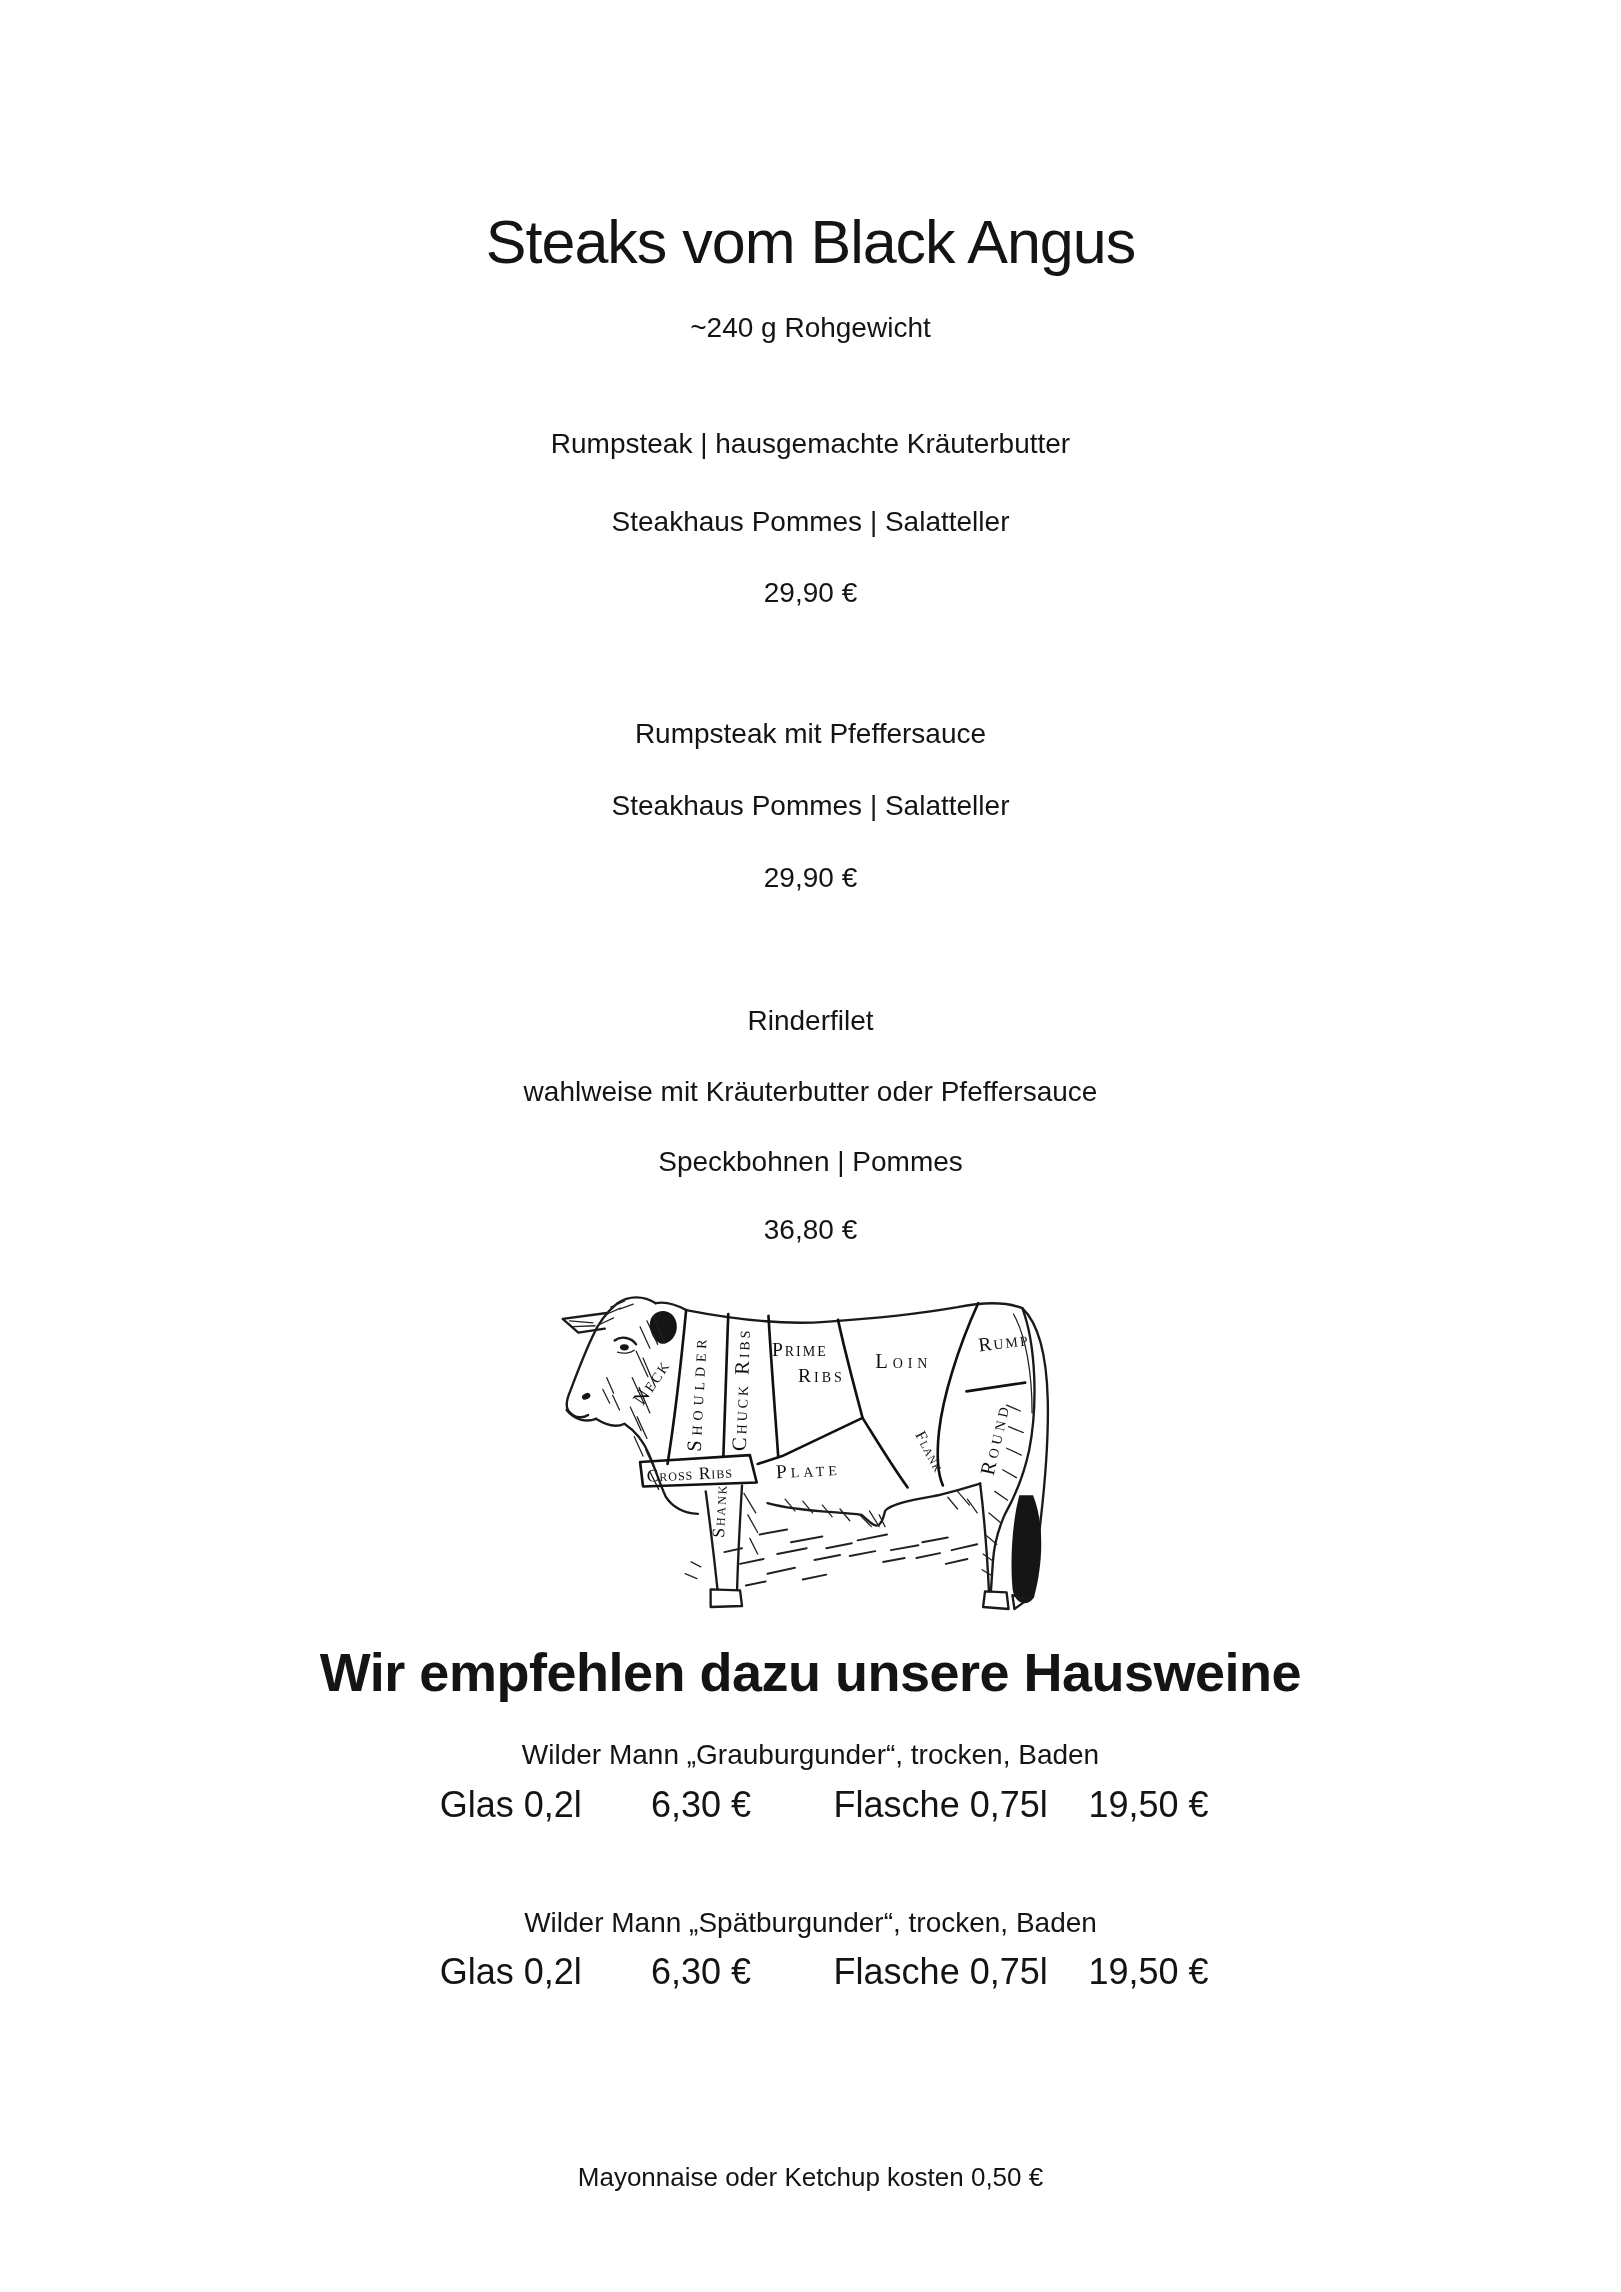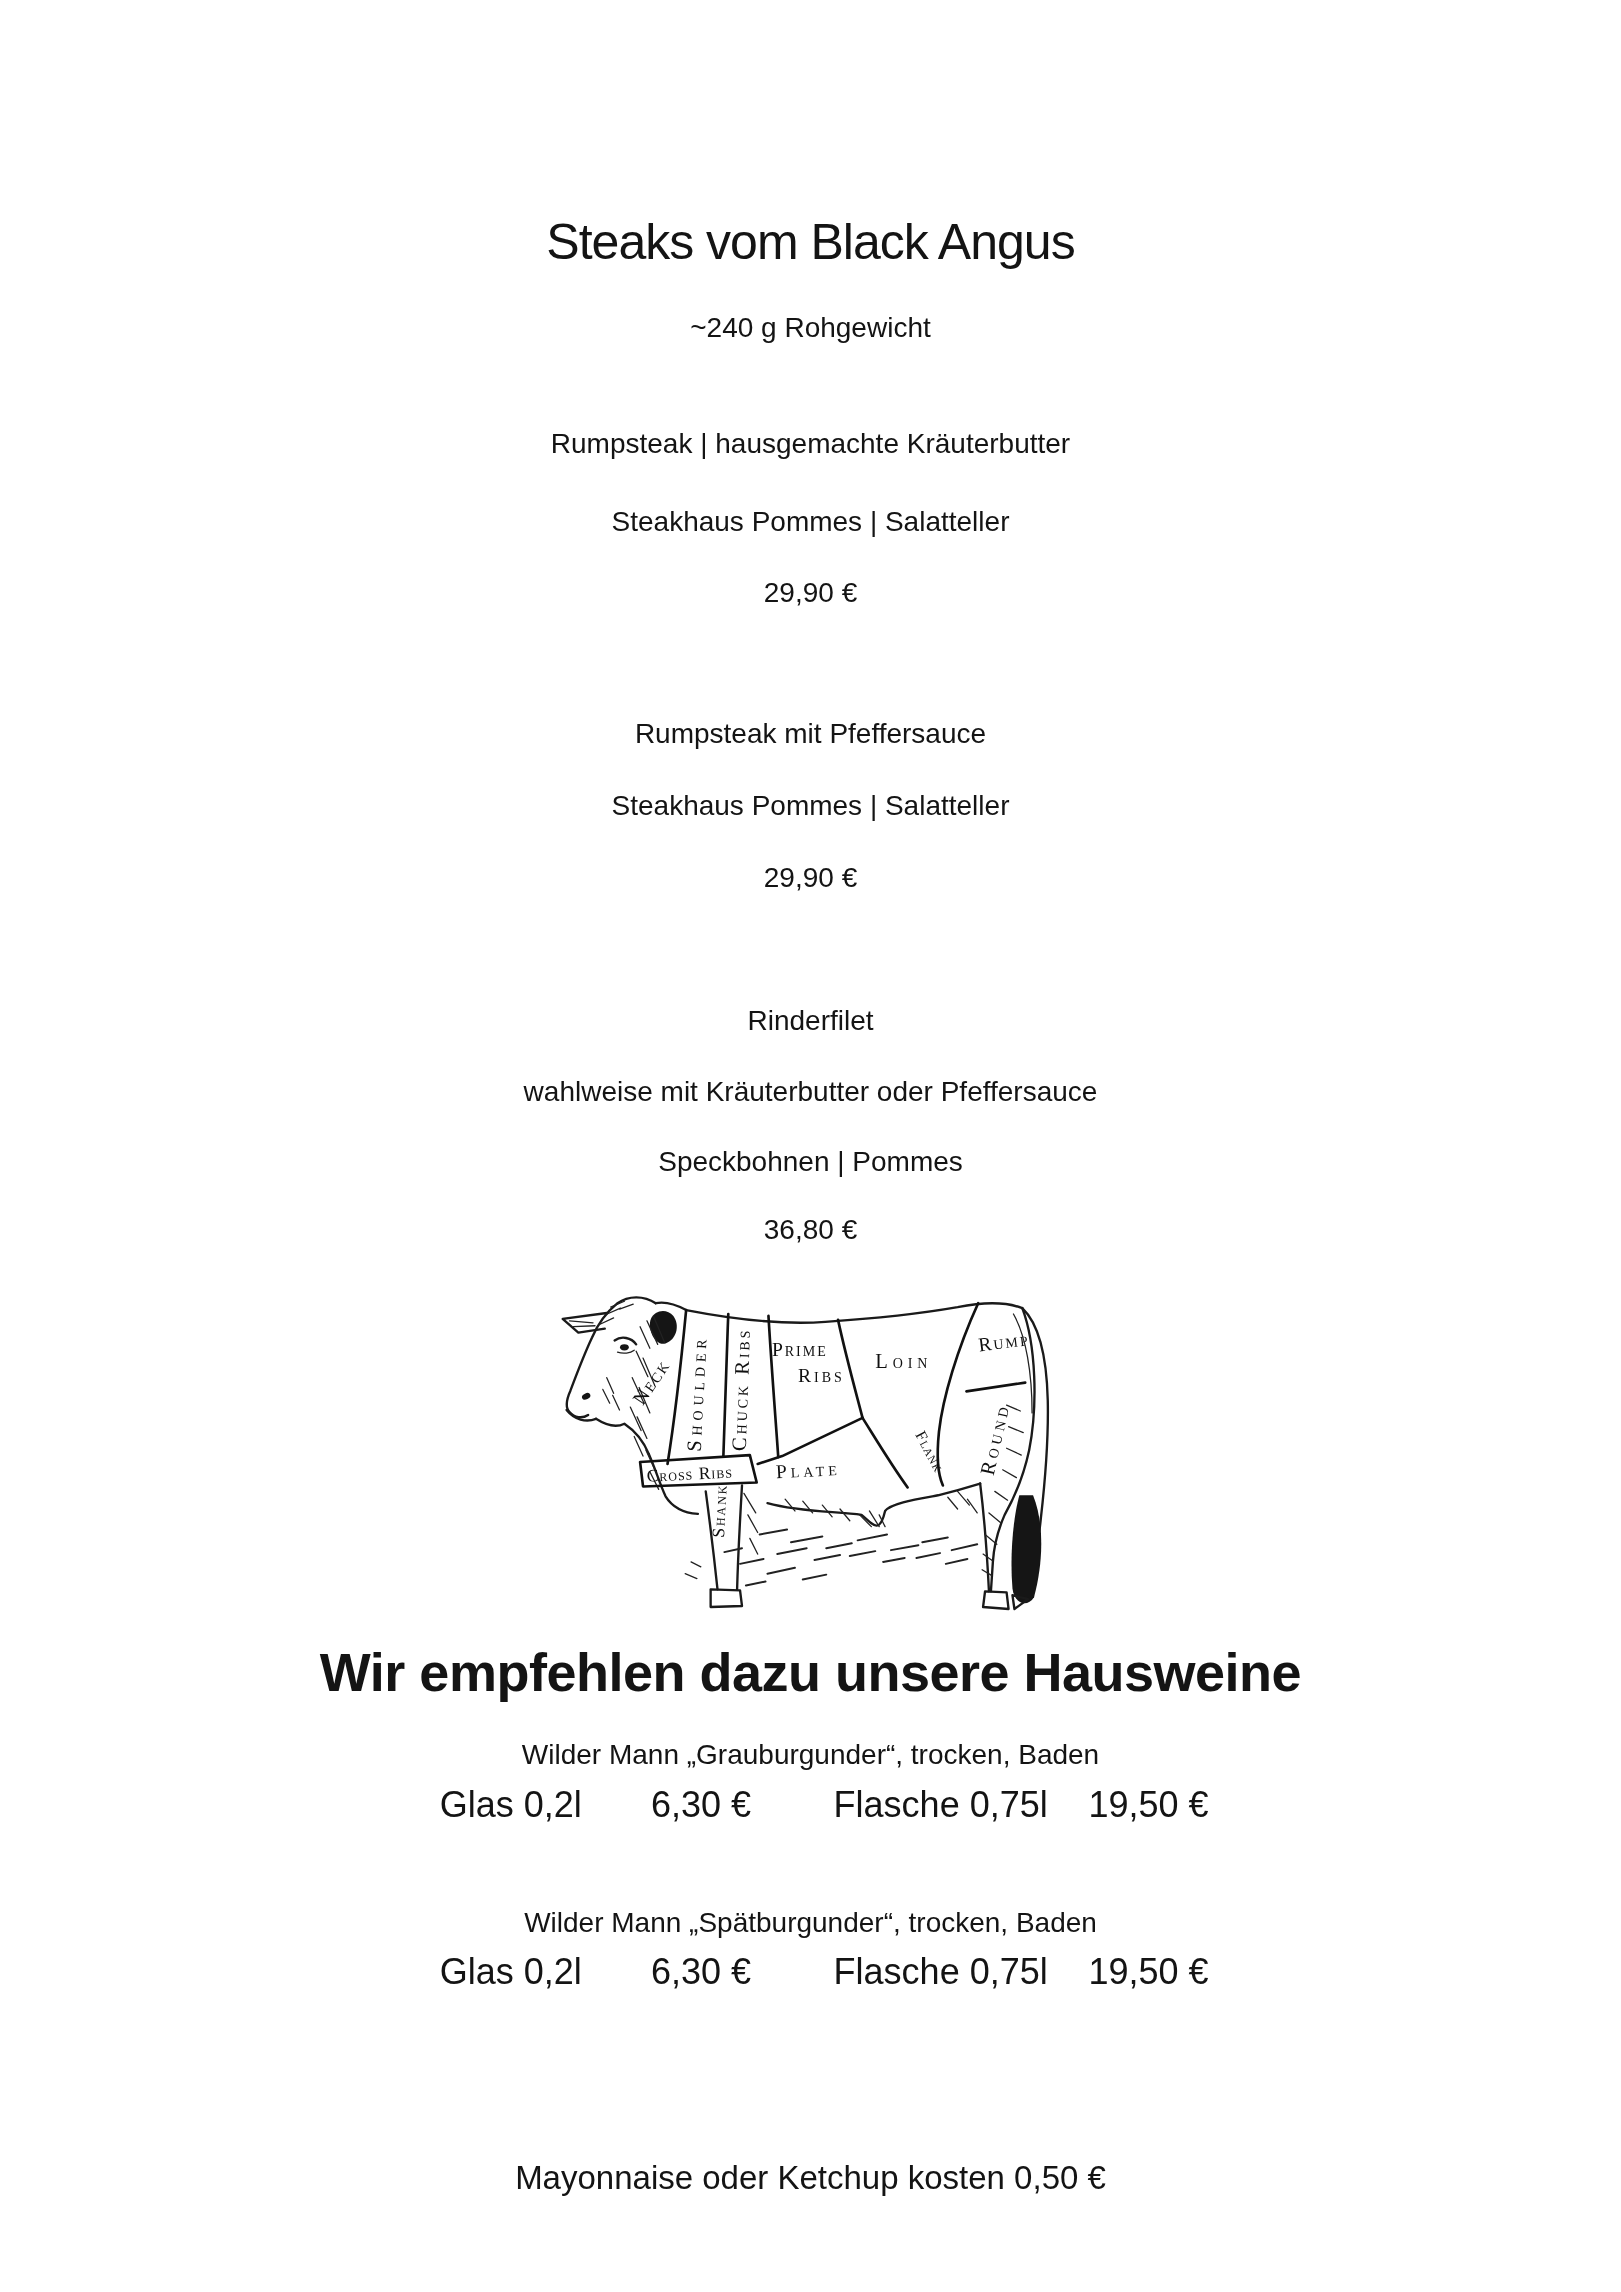--- a/index.html
+++ b/index.html
@@ -2,24 +2,24 @@
 <html><head>
 <meta charset="utf-8">
 <style>
   html,body{margin:0;padding:0}
   body{
     width:1621px;height:2293px;position:relative;background:#ffffff;
     font-family:"Liberation Sans","DejaVu Sans",sans-serif;color:#141414;
     overflow:hidden;
   }
   .line{position:absolute;left:0;width:100%;text-align:center;white-space:pre}
-  .title{font-size:50px;line-height:69px;letter-spacing:-1px}
+  .title{font-size:61px;line-height:69px;letter-spacing:-1px}
   .body-line{font-size:28px;line-height:39px}
   .heading{font-size:54px;line-height:51px;font-weight:bold;letter-spacing:-0.5px}
-  .footer-line{font-size:33px;line-height:29px}
+  .footer-line{font-size:26px;line-height:29px}
   .wine-row{
     position:absolute;left:50%;transform:translateX(-50%);
     width:796px;display:flex;font-size:36px;line-height:39px;text-align:center;white-space:pre
   }
   .wc1{width:199px}.wc2{width:186px}.wc3{width:299px}.wc4{flex:1}
   .cow{position:absolute;left:546px;top:1258px;width:539px;height:355px}
   .cow .ln{stroke:#1a1a1a;fill:none;stroke-width:2.4;stroke-linecap:round;stroke-linejoin:round}
   .cow .cut{stroke:#111;fill:none;stroke-width:2.7;stroke-linecap:round;stroke-linejoin:round}
   .cow .hatch{stroke:#222;fill:none;stroke-width:1.3;stroke-linecap:round}
   .cow .ground{stroke:#222;fill:none;stroke-width:2;stroke-linecap:round}

